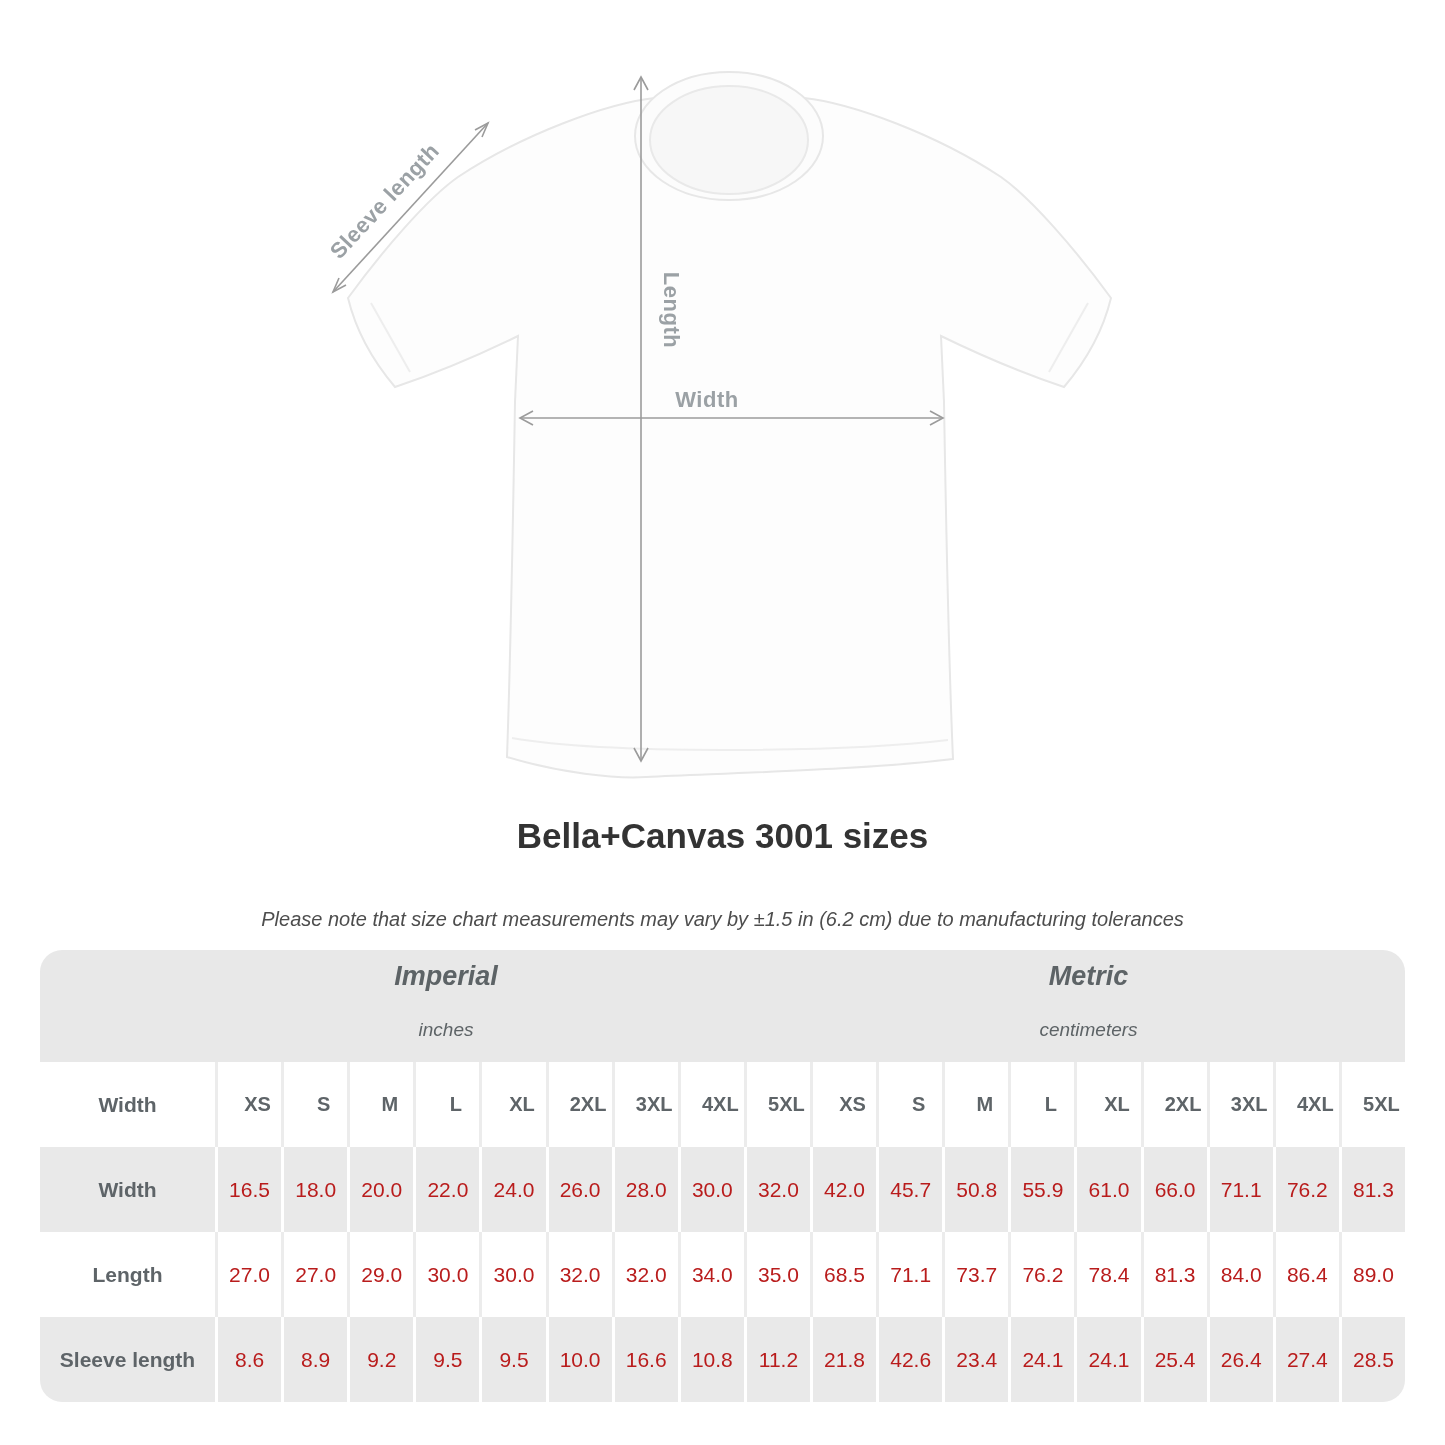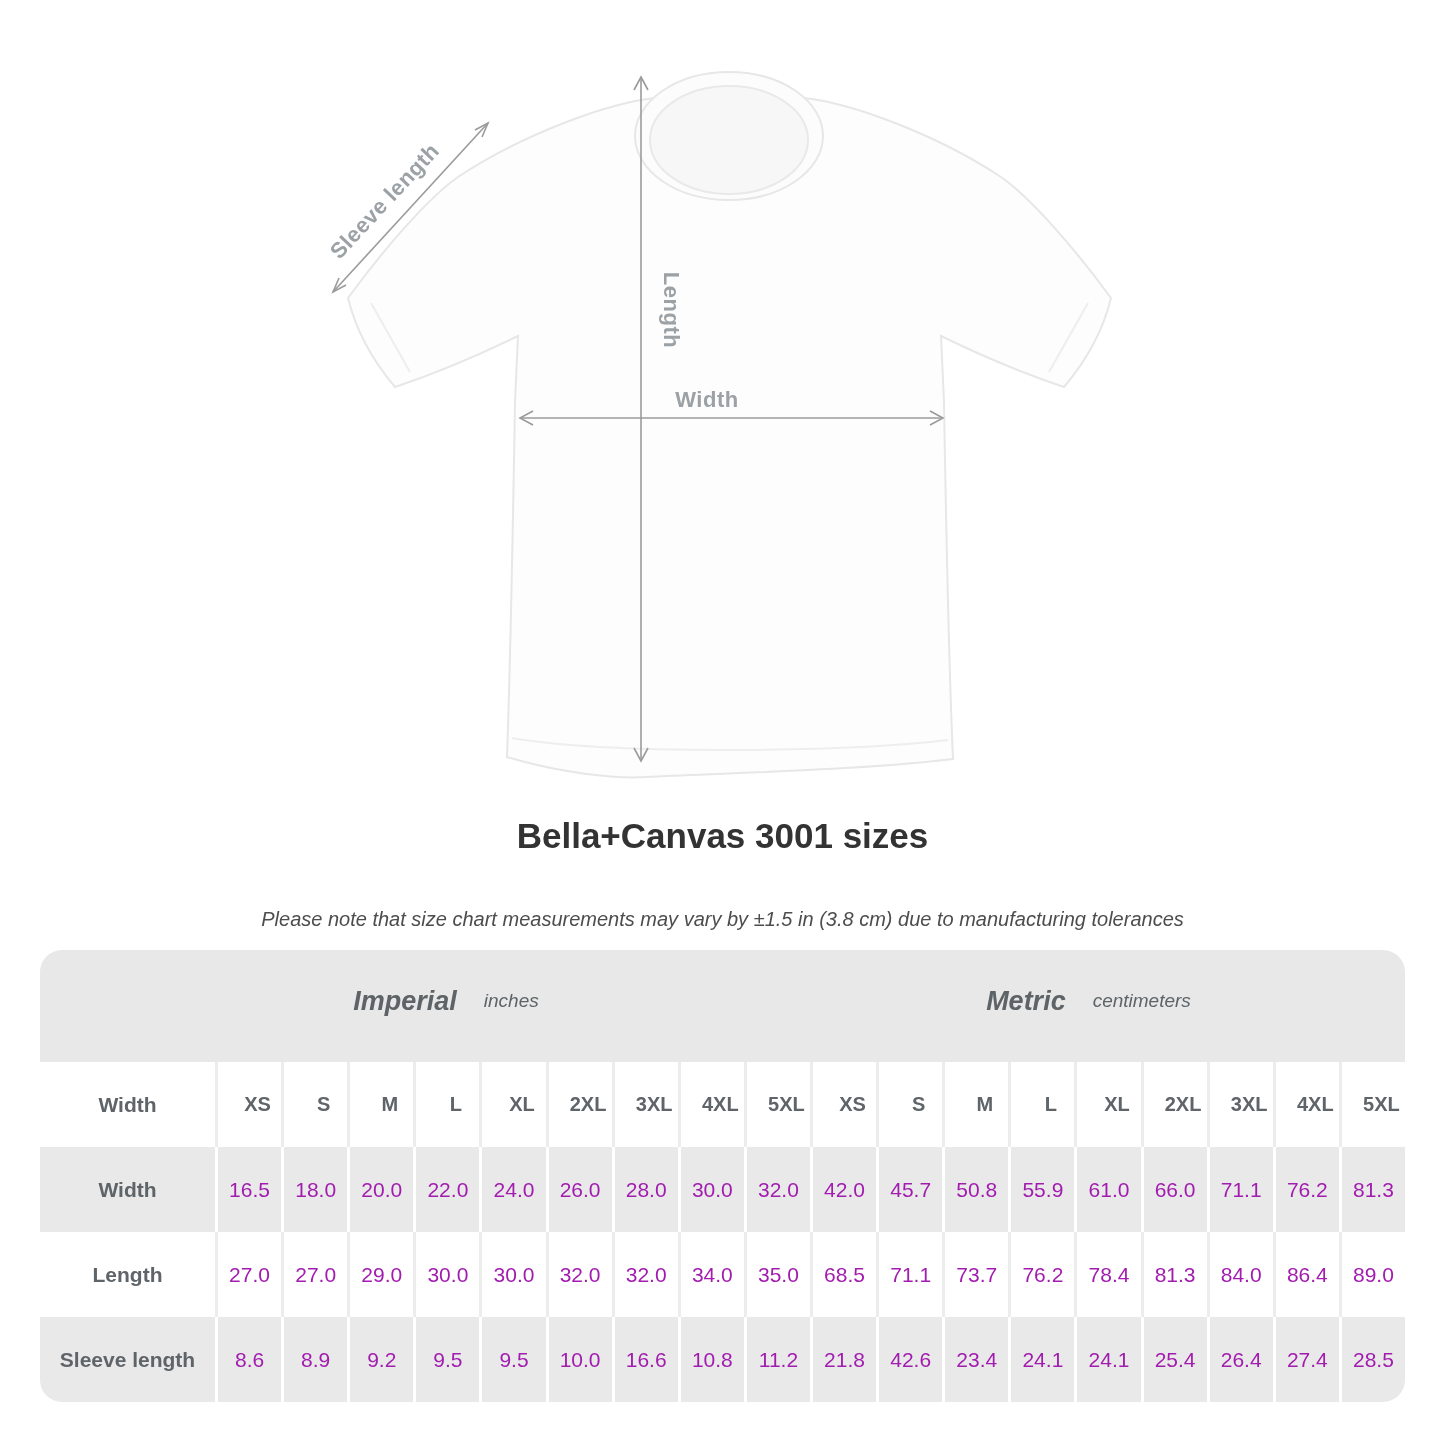--- a/index.html
+++ b/index.html
@@ -21,33 +21,33 @@
            font-size:20px; font-style:italic; color:#4d4d4d; }
 
   
   .size-table {
     position:absolute; top:950px; left:40px; width:1365px;
     display:grid;
     grid-template-columns:175px repeat(18, 1fr);
     grid-template-rows:112px repeat(4, 85px);
     border-radius:22px; overflow:hidden;
   }
-  .band { background:#e8e8e8; display:flex; align-items:center; justify-content:center; gap:27px; padding-bottom:10px; }
+  .band { background:#e8e8e8; display:flex; flex-direction:column; align-items:center; justify-content:center; gap:27px; padding-bottom:10px; }
   .band-imperial { grid-column:1 / span 10; padding-left:42px; }
   .band-metric   { grid-column:11 / span 9; padding-right:38px;justify-content:center; }
   .g-label { font-size:27px; font-weight:bold; font-style:italic; color:#5d6366; }
   .g-unit  { font-size:19px; font-style:italic; color:#5d6366; }
 
   .cell { display:flex; align-items:center; justify-content:center; background:#ffffff; }
   .gray { background:#e9e9e9; }
   .sep-w { border-left:3px solid #ececec; }   
   .sep-g { border-left:3px solid #ffffff; }   
   .rowlabel { font-weight:bold; font-size:21px; color:#5e6468; }
   .sizehead { font-weight:bold; font-size:20px; color:#5e6468;padding-left:16px; }
-  .val { font-size:21px; color:#a21caf; }
+  .val { font-size:21px; color:#b91c1c; }
 </style>
 </head>
 <body>
 
 <div class="page">
 
   <svg class="tshirt-svg" width="1445" height="845" viewBox="0 0 1445 845">
 
     <path class="tee-body" d="
       M 655,98
@@ -91,21 +91,21 @@
       <path class="dimline" d="M 482,137 L 488,123 L 475,130"></path>
       <path class="dimline" d="M 346,285 L 333,292 L 339,278"></path>
     </g>
 
     <text class="dimlabel" x="390" y="206" text-anchor="middle" transform="rotate(-47 390 206)">Sleeve length</text>
     <text class="dimlabel" x="664" y="310" text-anchor="middle" transform="rotate(90 664 310)">Length</text>
     <text class="dimlabel" x="707" y="407" text-anchor="middle">Width</text>
   </svg>
 
   <h1 class="title">Bella+Canvas 3001 sizes</h1>
-  <p class="subtitle">Please note that size chart measurements may vary by ±1.5 in (3.8 cm) due to manufacturing tolerances</p>
+  <p class="subtitle">Please note that size chart measurements may vary by ±1.5 in (6.2 cm) due to manufacturing tolerances</p>
 
   <div class="size-table">
 
     <div class="band band-imperial">
       <span class="g-label">Imperial</span>
       <span class="g-unit">inches</span>
     </div>
     <div class="band band-metric">
       <span class="g-label">Metric</span>
       <span class="g-unit">centimeters</span>

